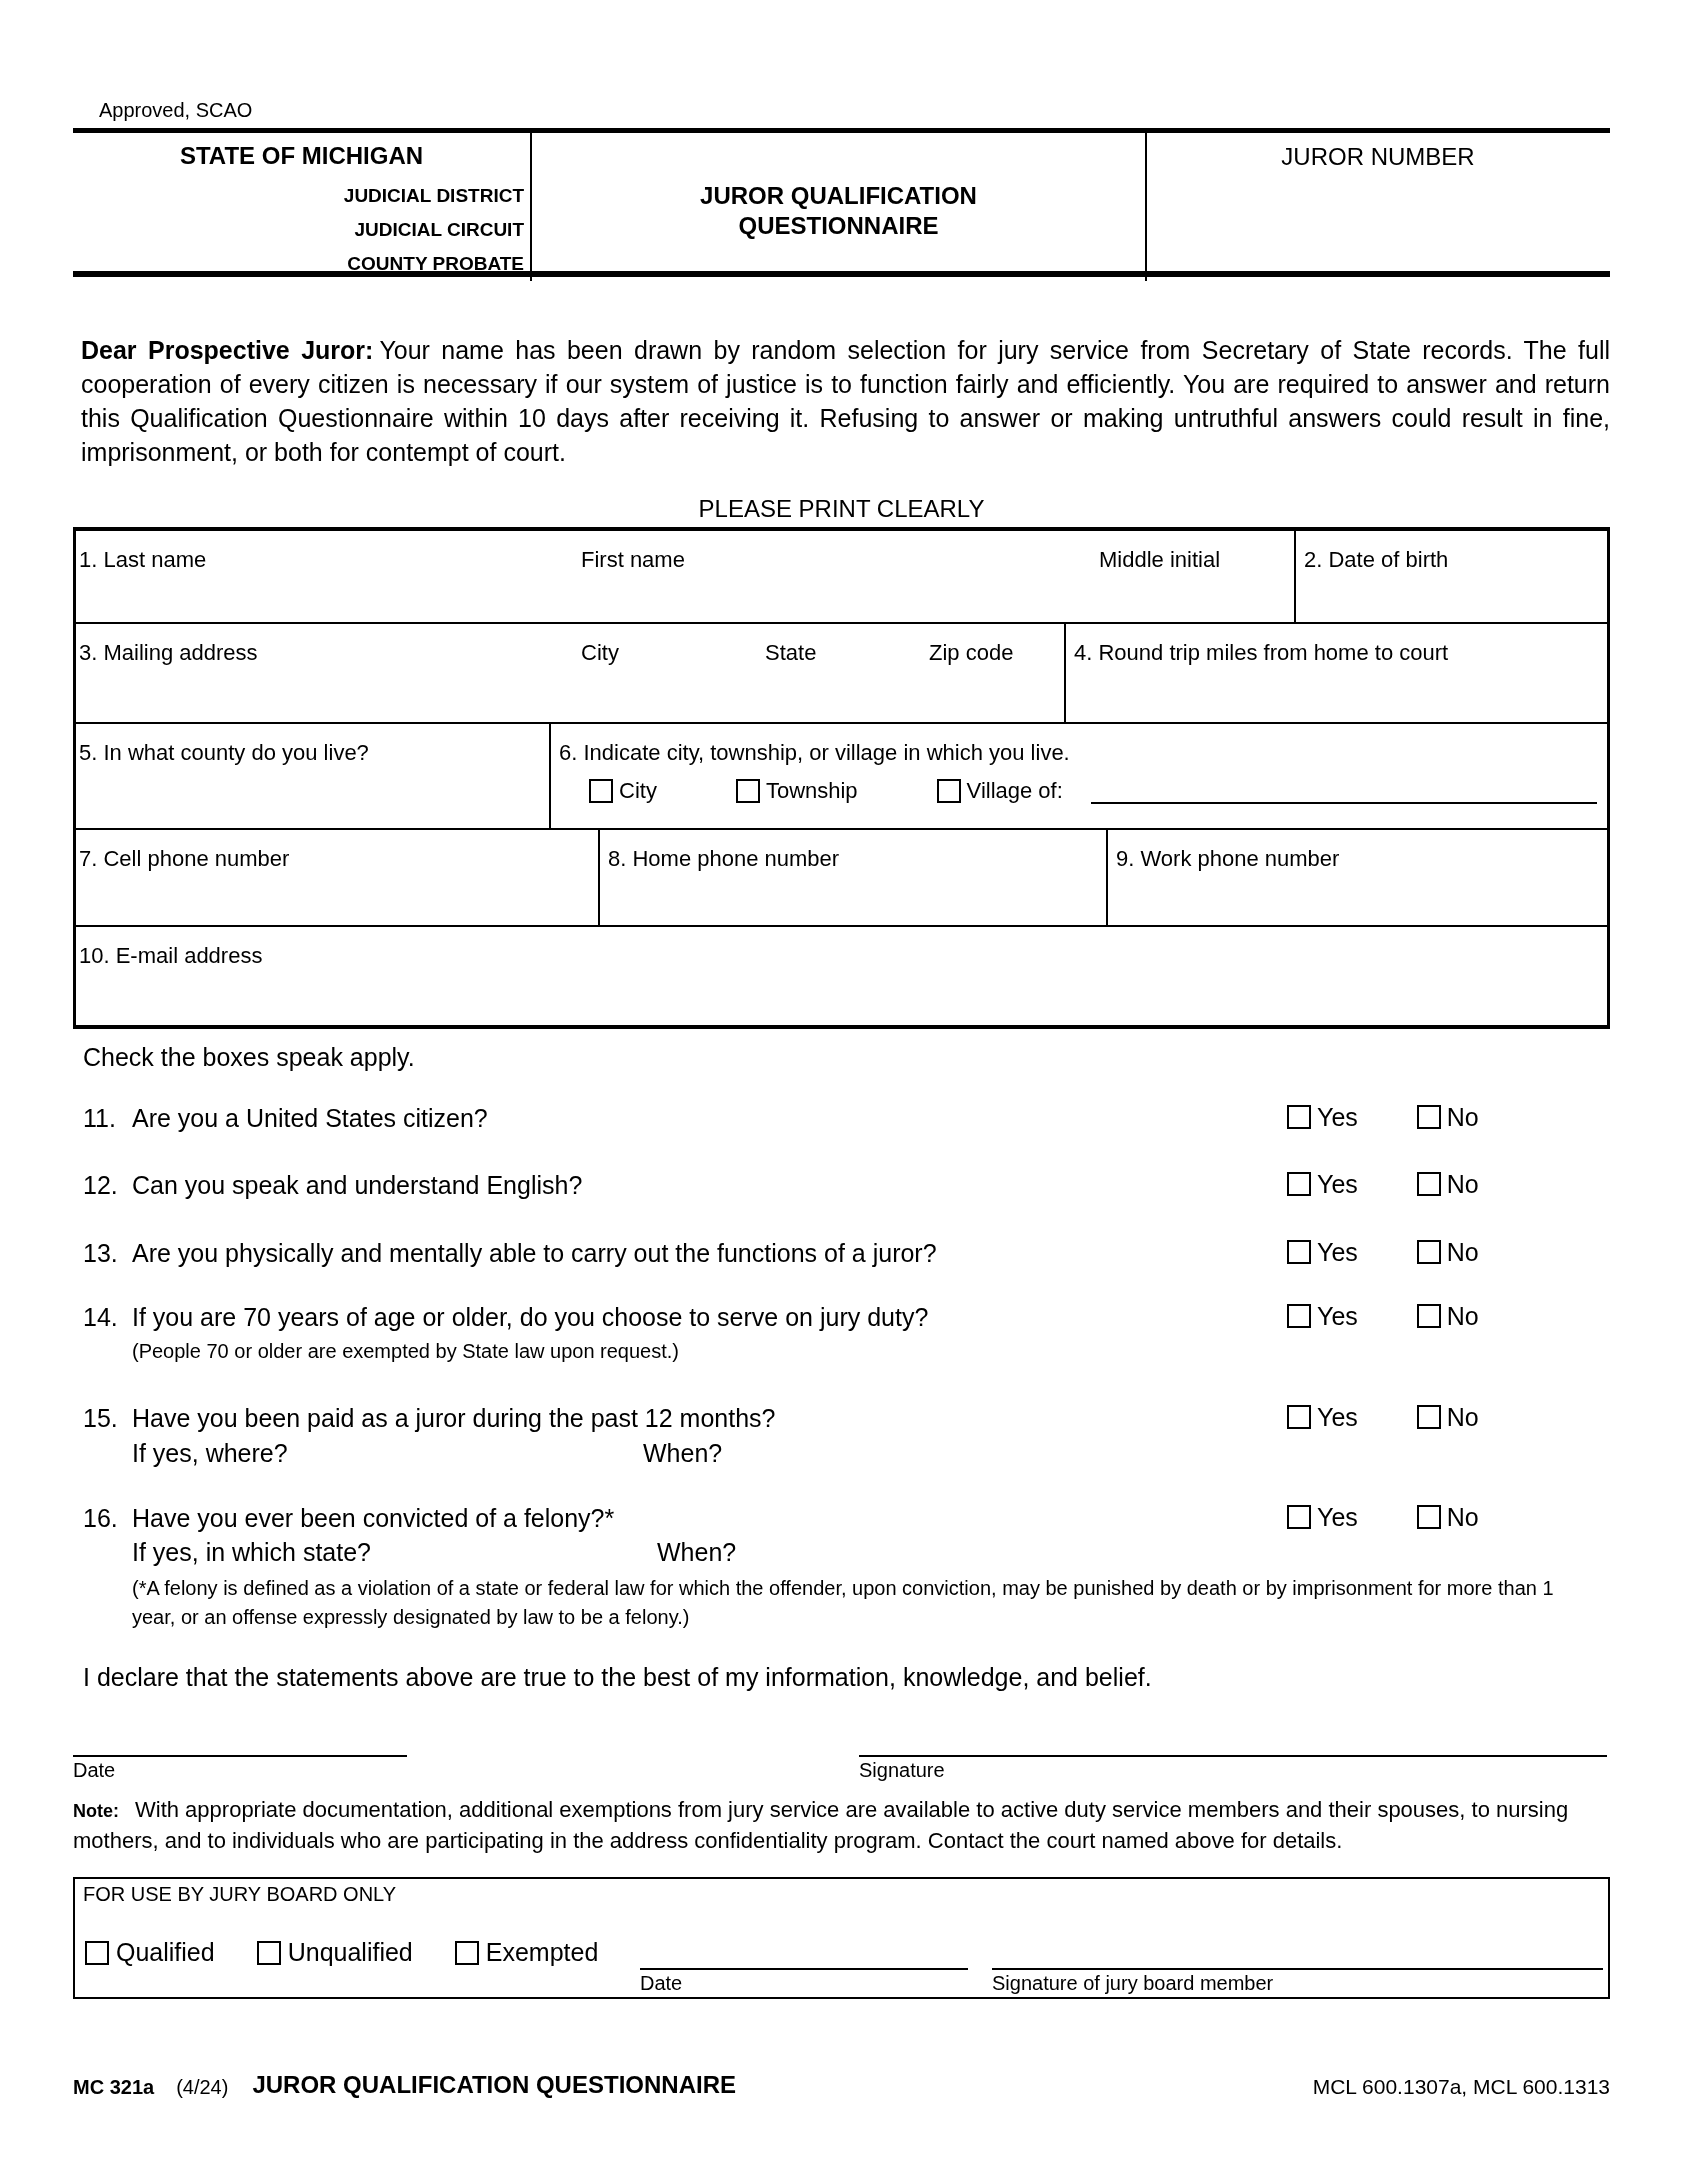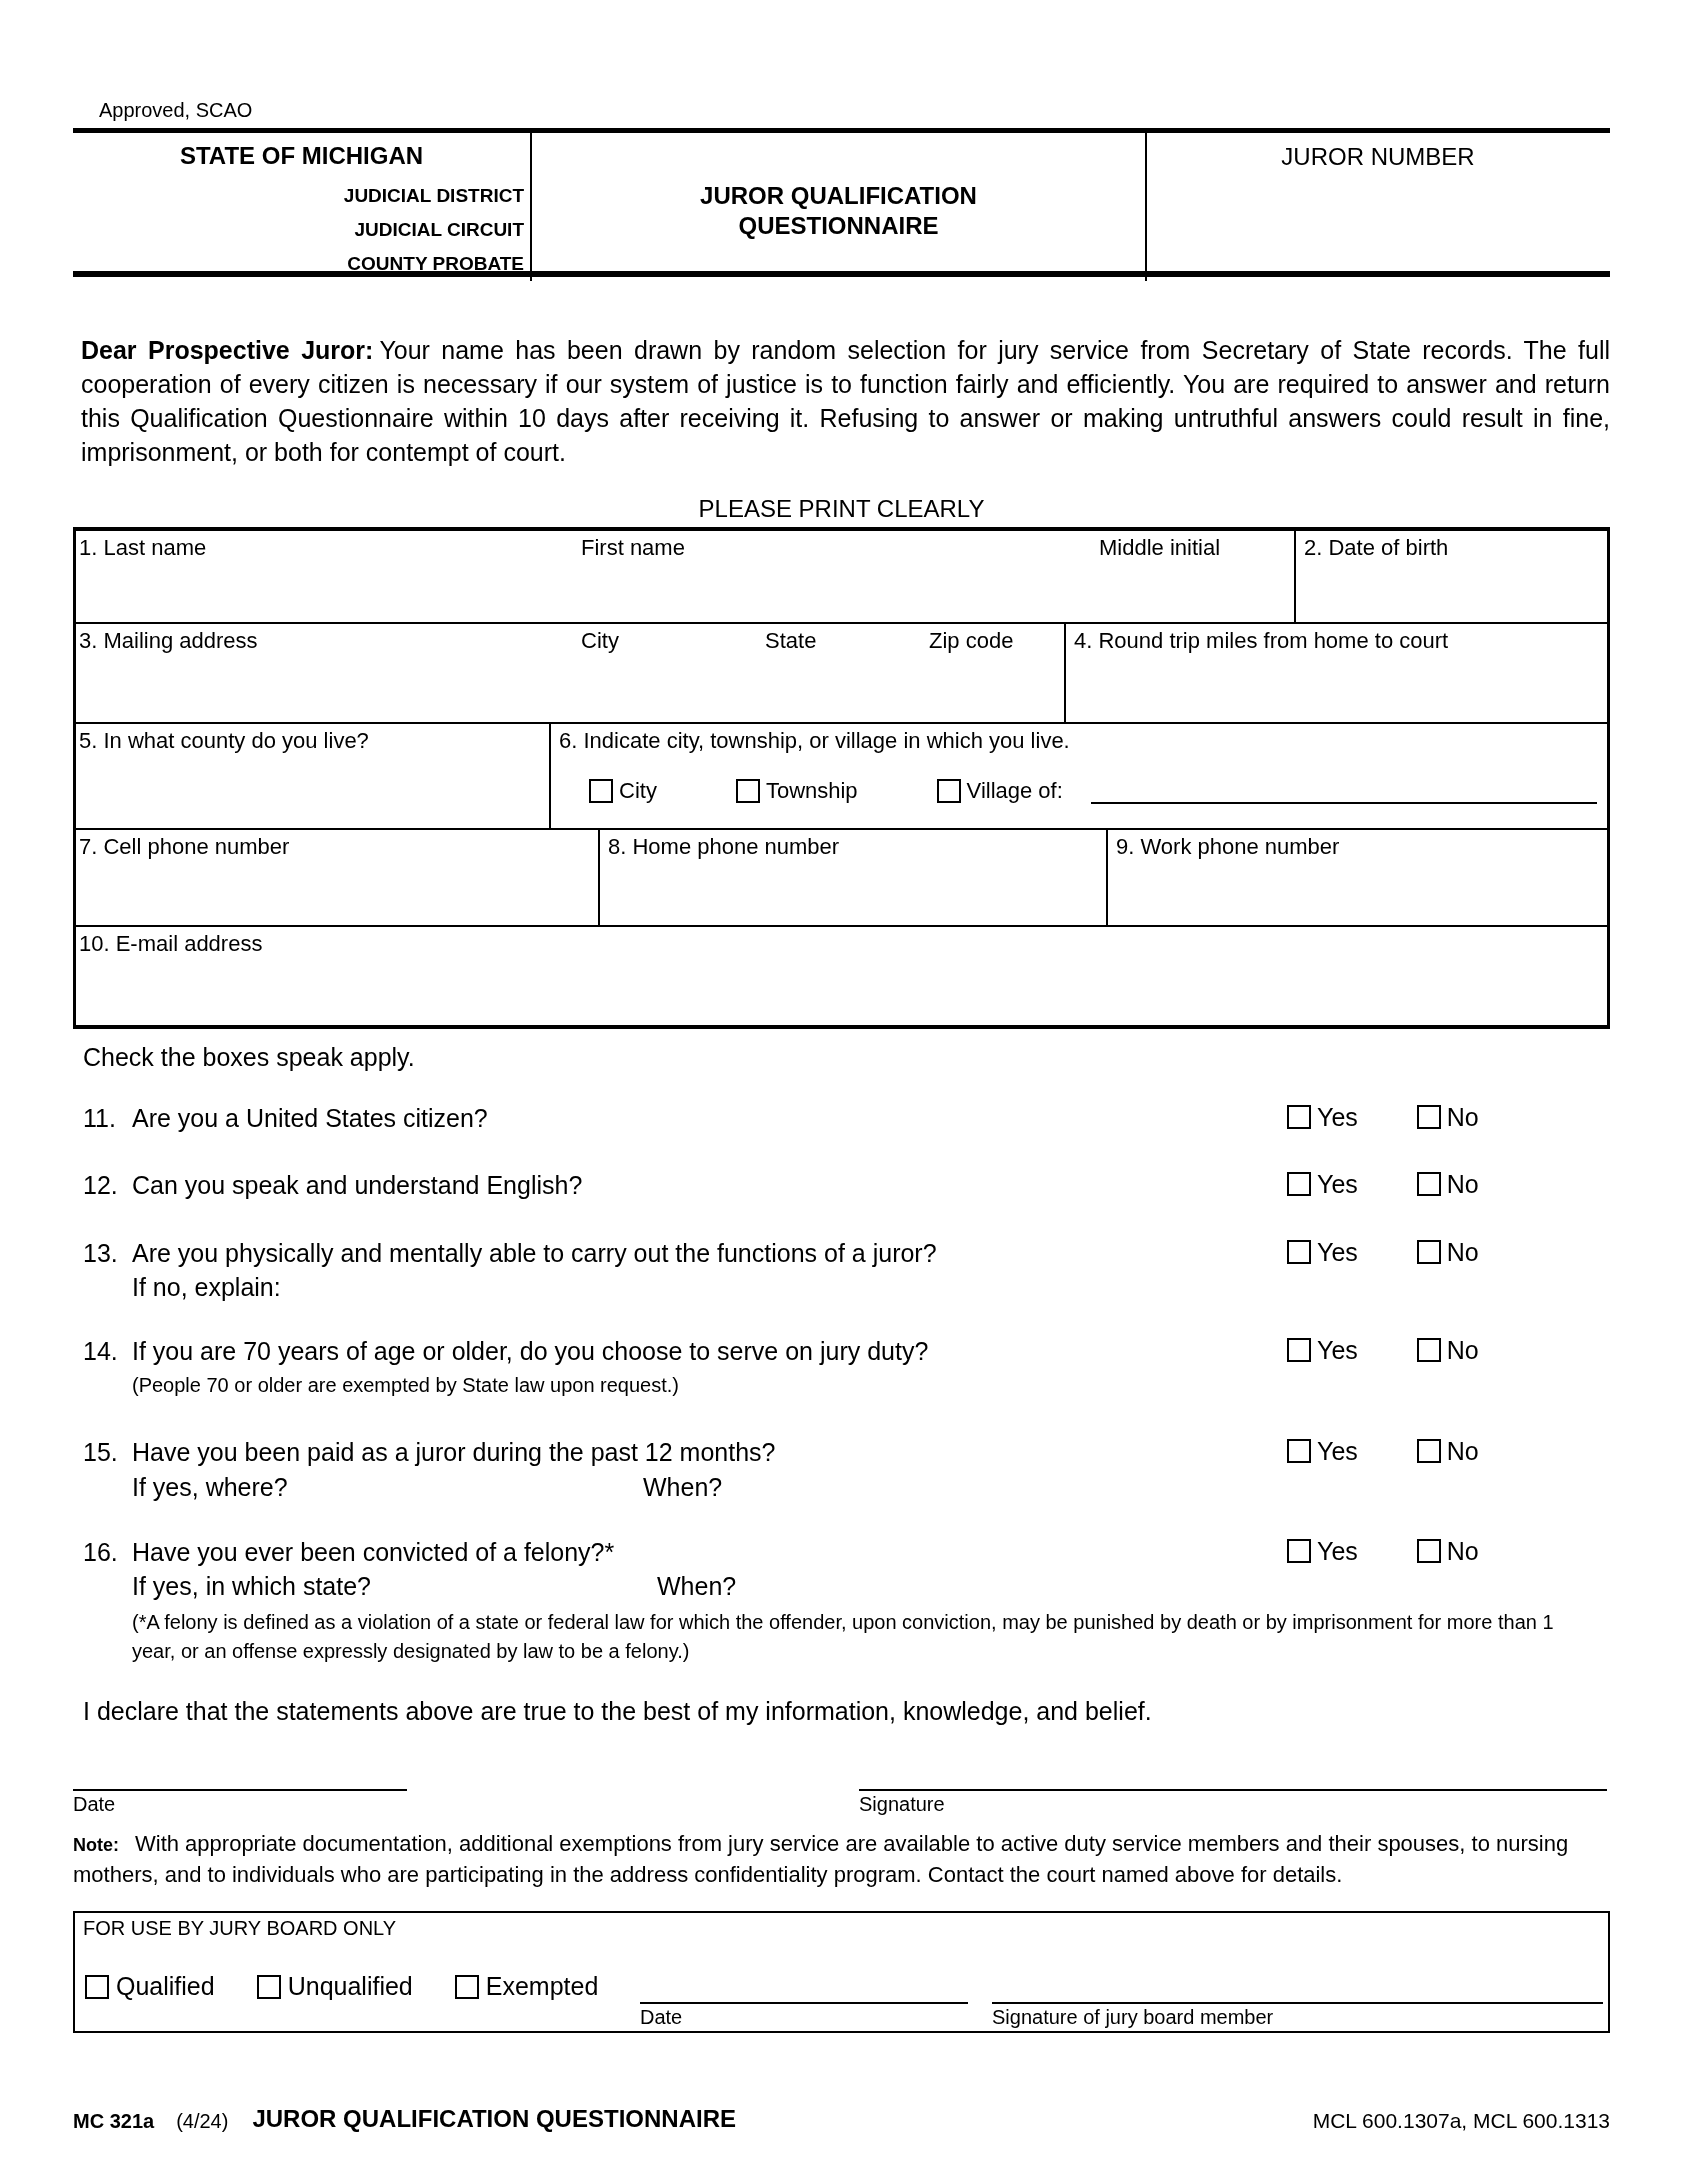--- a/index.html
+++ b/index.html
@@ -25,21 +25,21 @@
   
   .intro{margin:56px 0 0 8px;font-size:25px;line-height:34px;text-align:justify;}
   .intro b{margin-right:6px;}
   .print-clearly{margin-top:27px;text-align:center;font-size:24px;line-height:26px;}
 
   
   .main-table{margin-top:5px;border:4px solid #000;border-left-width:3px;border-right-width:3px;}
   .r{position:relative;border-bottom:2px solid #000;}
   .r:last-child{border-bottom:none;}
   .r1{height:91px;} .r2{height:98px;} .r3{height:104px;} .r4{height:95px;} .r5{height:98px;}
-  .lbl{position:absolute;top:4px;font-size:22px;white-space:nowrap;}
+  .lbl{position:absolute;top:16px;font-size:22px;white-space:nowrap;}
   .vd{position:absolute;top:0;bottom:0;border-left:2px solid #000;}
 
   .cbrow{position:absolute;left:513px;right:10px;top:54px;display:flex;align-items:center;font-size:22px;}
   .cb{display:inline-block;width:20px;height:20px;border:2px solid #000;background:#fff;flex:none;}
   .cbrow .cb{margin-right:6px;}
   .gap80{margin-left:79px;}
   .wline{flex:1;border-bottom:2px solid #000;height:24px;margin-left:28px;}
 
   
   .check-line{margin:14px 0 0 10px;font-size:25px;line-height:28px;}
@@ -196,21 +196,20 @@
     <span class="yn">
       <span class="grp">
           <span class="cb"></span>
           <span>Yes</span>
         </span>
       <span class="grp grp2">
           <span class="cb"></span>
           <span>No</span>
         </span>
     </span>
-    <div class="qsub">If no, explain:</div>
   </div>
 
   <div class="q q14">
     <span class="qnum">14.</span>
     <span>If you are 70 years of age or older, do you choose to serve on jury duty?</span>
     <span class="yn">
       <span class="grp">
           <span class="cb"></span>
           <span>Yes</span>
         </span>

